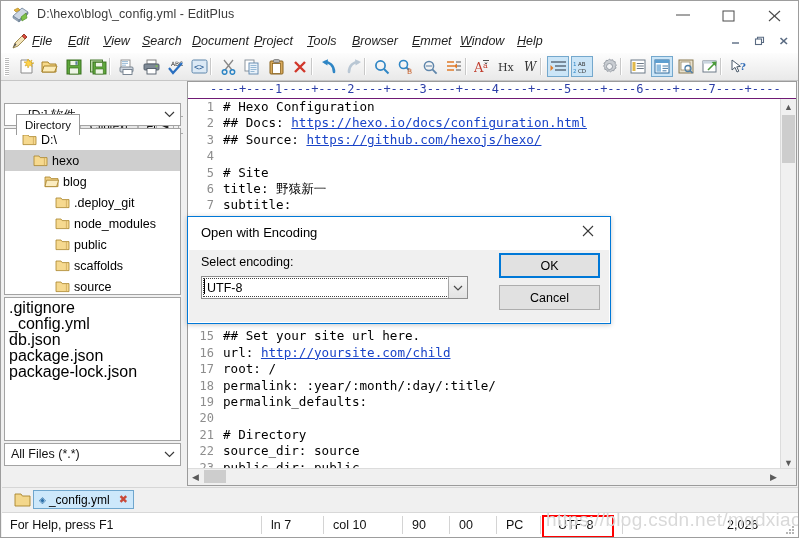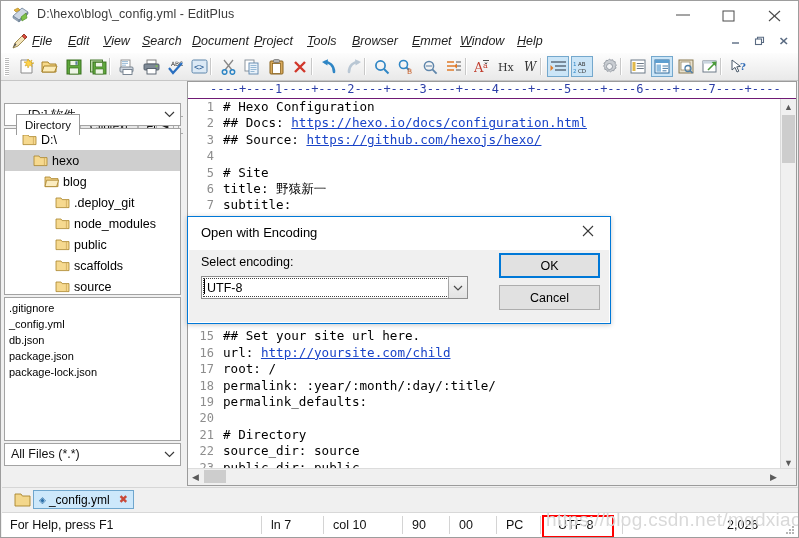--- a/index.html
+++ b/index.html
@@ -57,21 +57,21 @@
       border:1px solid #a3a3a3;box-sizing:border-box;}
   .combo .cv{position:absolute;left:23px;top:3px;font-size:12.5px;color:#111;}
   .combo .arrow{position:absolute;right:5px;top:7px;}
   .tree{position:absolute;left:2px;top:47px;width:177px;height:167px;background:#ffffff;
       border:1px solid #a3a3a3;box-sizing:border-box;overflow:hidden;}
   .trow{position:relative;height:21px;display:flex;align-items:center;cursor:default;}
   .trow.sel{background:#cfcfcf;}
   .trow .fname{font-size:12.5px;color:#000;margin-left:4px;}
   .filelist{position:absolute;left:2px;top:216px;width:177px;height:144px;background:#ffffff;
       border:1px solid #a3a3a3;box-sizing:border-box;padding:2px 0 0 2px;overflow:hidden;}
-  .frow{height:16px;font-size:11px;color:#000;line-height:16px;padding-left:2px;cursor:default;}
+  .frow{height:16px;font-size:16px;color:#000;line-height:16px;padding-left:2px;cursor:default;}
   .filter{position:absolute;left:2px;top:362px;width:177px;height:23px;background:#ffffff;
       border:1px solid #a3a3a3;box-sizing:border-box;}
   .filter .cv{position:absolute;left:6px;top:3px;font-size:12.5px;color:#111;}
   .filter .arrow{position:absolute;right:5px;top:7px;}
   .vsplit{position:absolute;left:182px;top:80px;width:4px;height:405px;background:#f0f0f0;}
 
   
   .editor{position:absolute;left:186px;top:80px;width:610px;height:405px;background:#ffffff;
       border:1px solid #9b9b9b;box-sizing:border-box;overflow:hidden;}
   .ruler{position:absolute;left:0;top:0;width:608px;height:16px;background:#ffffff;

